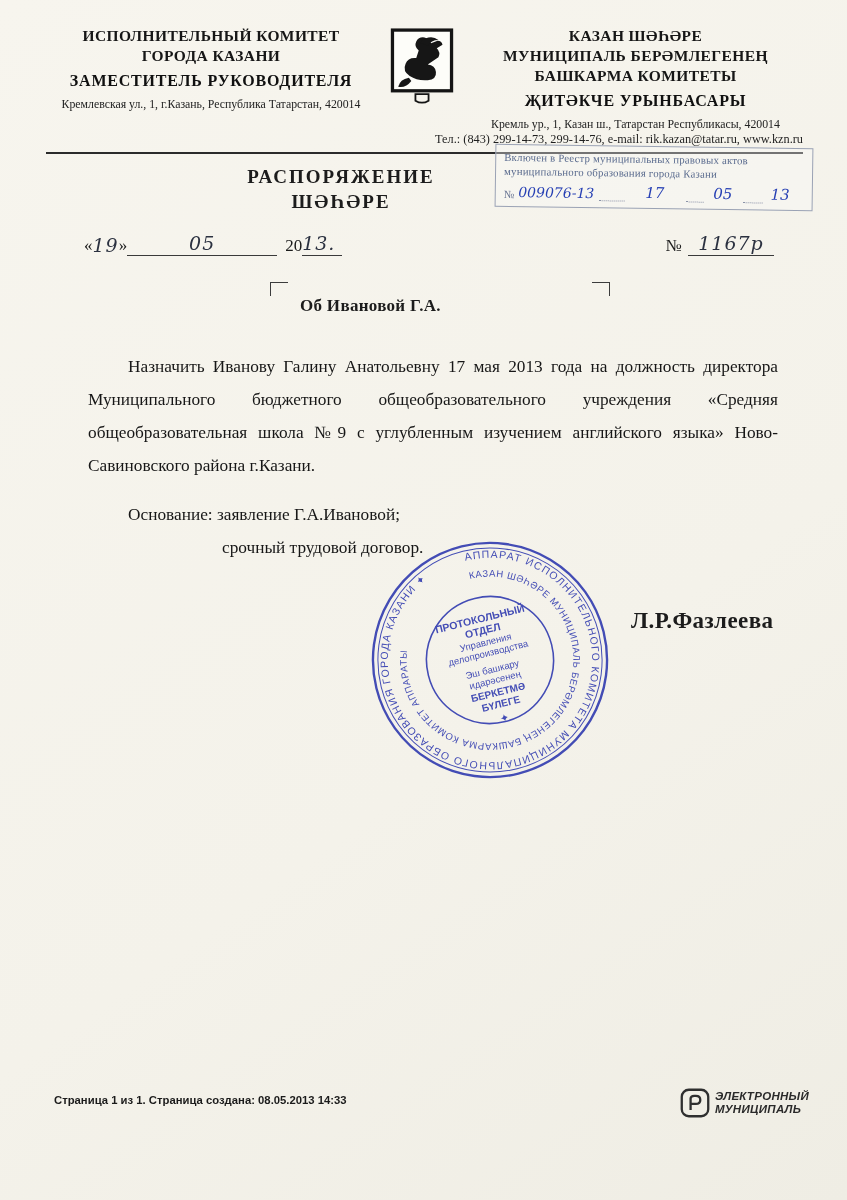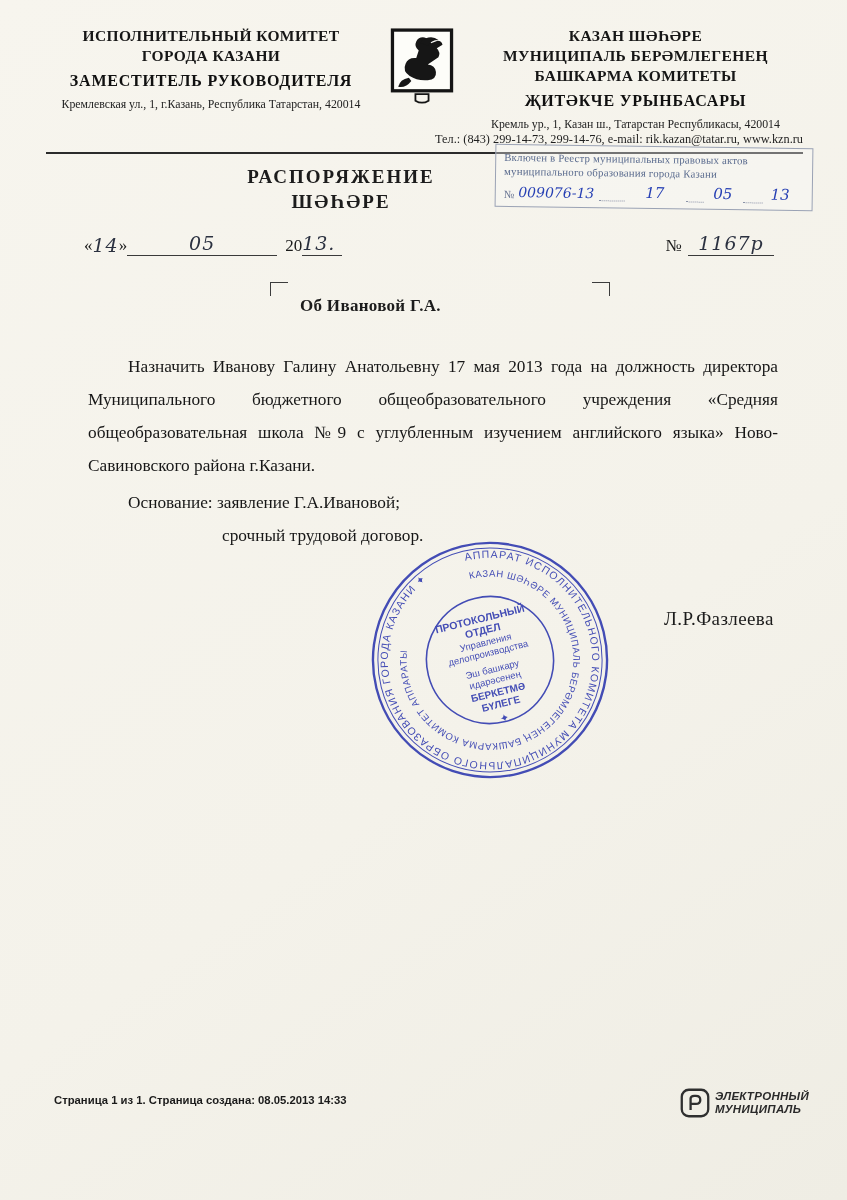--- a/index.html
+++ b/index.html
@@ -43,24 +43,24 @@
   .num-right{display:flex;align-items:flex-end;}
   
   .subject-row{position:absolute;top:296px;left:46px;width:757px;height:40px;}
   .corner{position:absolute;width:17px;height:13px;}
   .corner-l{left:224px;top:-14px;border-top:1.6px solid #3c3c3c;border-left:1.6px solid #3c3c3c;}
   .corner-r{left:546px;top:-14px;border-top:1.6px solid #3c3c3c;border-right:1.6px solid #3c3c3c;}
   .subject-text{position:absolute;left:254px;top:0;font-size:17px;font-weight:bold;letter-spacing:.3px;}
   
   .body-block{position:absolute;top:350px;left:88px;width:690px;font-size:17.3px;line-height:33px;color:#171717;}
   .para{text-align:justify;text-indent:40px;}
-  .line-basis{text-indent:40px;margin-top:4px;}
+  .line-basis{text-indent:40px;margin-top:16px;}
   .line-indent2{margin-left:134px;}
   
-  .signature{position:absolute;top:608px;left:664px;font-size:19px;font-weight:normal;letter-spacing:.4px;}
+  .signature{position:absolute;top:608px;left:631px;font-size:23px;font-weight:bold;letter-spacing:.4px;}
   
   .stamp-wrap{position:absolute;top:536px;left:366px;width:248px;height:248px;transform:rotate(-14deg);opacity:.88;}
   
   .footer{position:absolute;top:1092px;left:54px;width:600px;font-family:"Liberation Sans",sans-serif;font-size:11.3px;font-weight:bold;color:#1b1b1b;line-height:17px;}
   .footer-logo{position:absolute;top:1088px;right:38px;display:flex;align-items:center;font-family:"Liberation Sans",sans-serif;}
   .logo-text{margin-left:5px;font-size:11.5px;font-weight:bold;font-style:italic;line-height:13px;color:#2a2a2a;letter-spacing:.3px;}
 </style>
 </head>
 <body>
 
@@ -112,21 +112,21 @@
   </div>
 
   <div class="doc-title">
     <div class="t1">РАСПОРЯЖЕНИЕ</div>
     <div class="t2">ШӘҺӘРЕ</div>
   </div>
 
   <div class="date-row">
     <div class="date-left">
       <span>«</span>
-      <span class="hw hw-dark hw-num">14</span>
+      <span class="hw hw-dark hw-num">19</span>
       <span>»</span>
       <span class="dl-seg" style="width:150px;"><span class="hw hw-dark hw-num">05</span></span>
       <span style="margin-left:8px;">20</span>
       <span class="dl-seg" style="width:40px;text-align:left;"><span class="hw hw-dark hw-num">13.</span></span>
     </div>
     <div class="num-right">
       <span>№</span>
       <span class="dl-seg" style="width:86px;margin-left:6px;"><span class="hw hw-dark hw-num">1167р</span></span>
     </div>
   </div>

